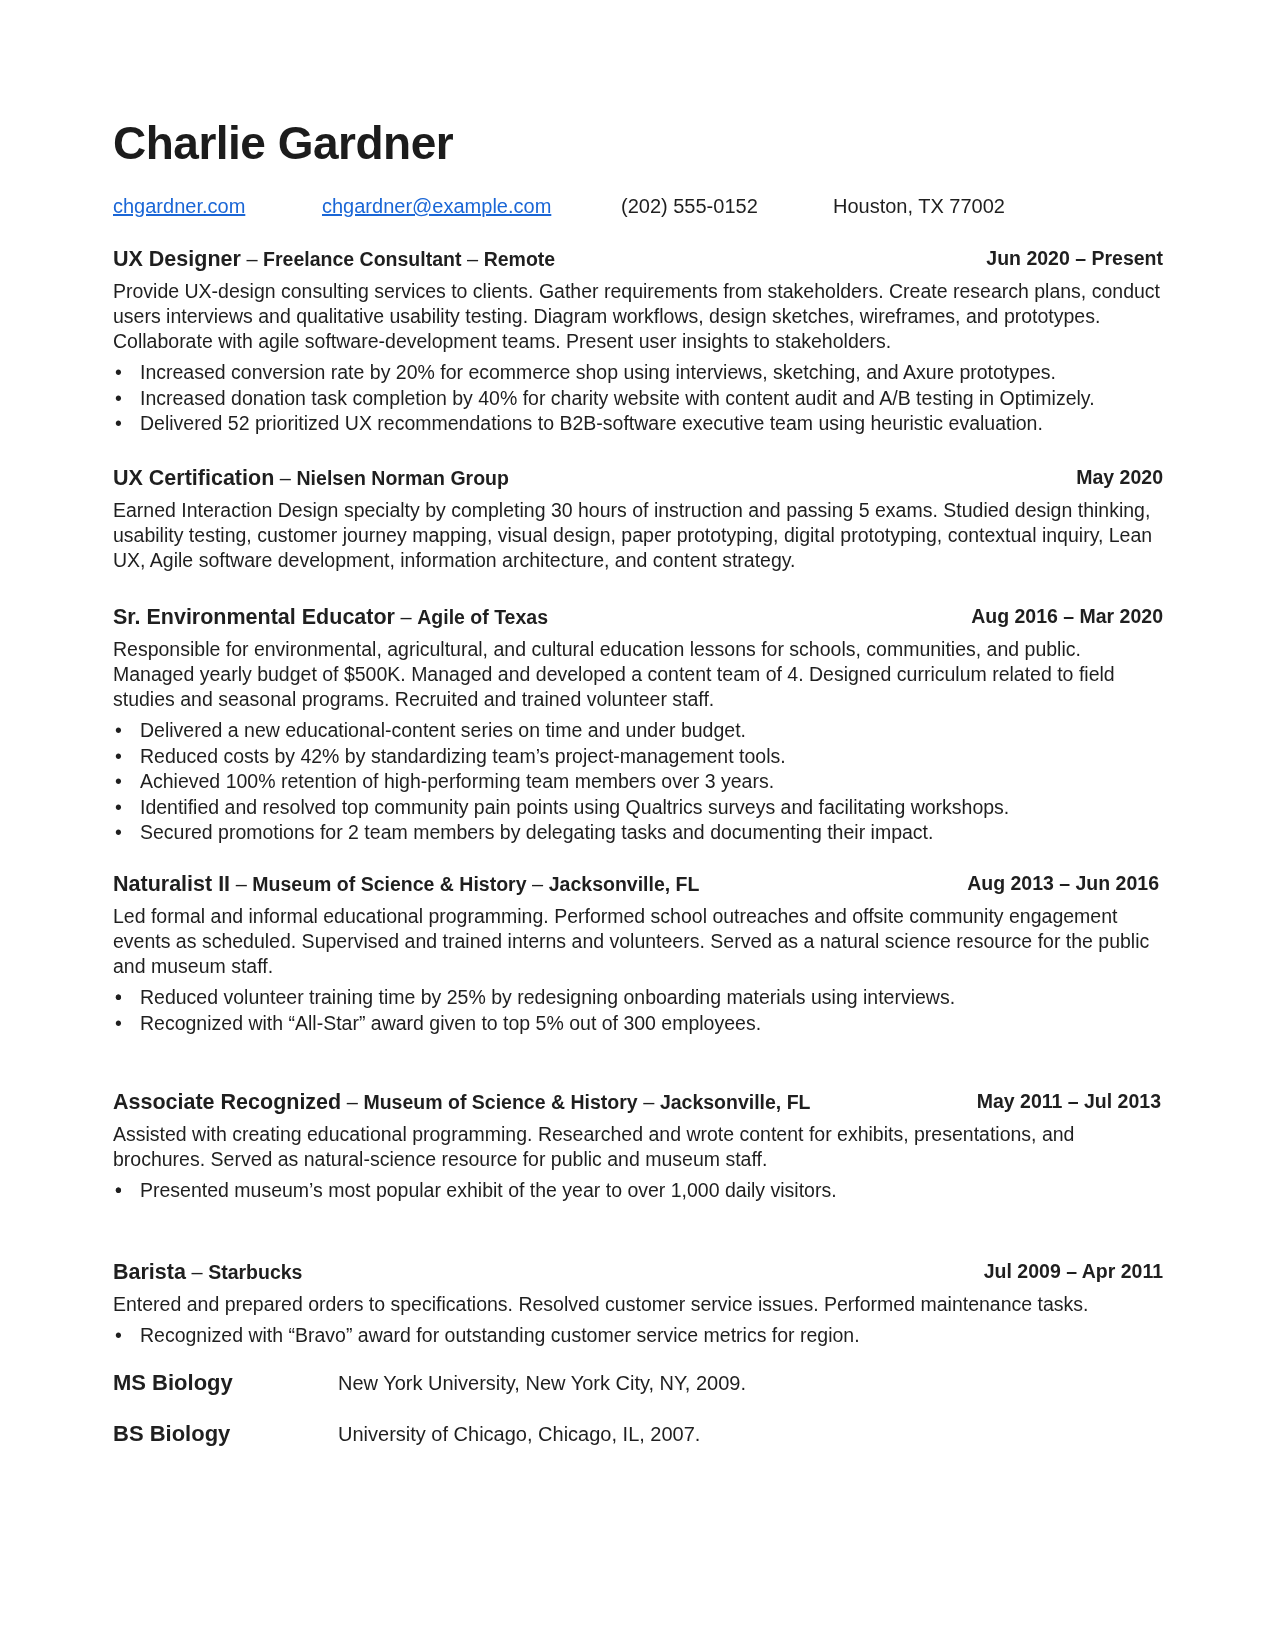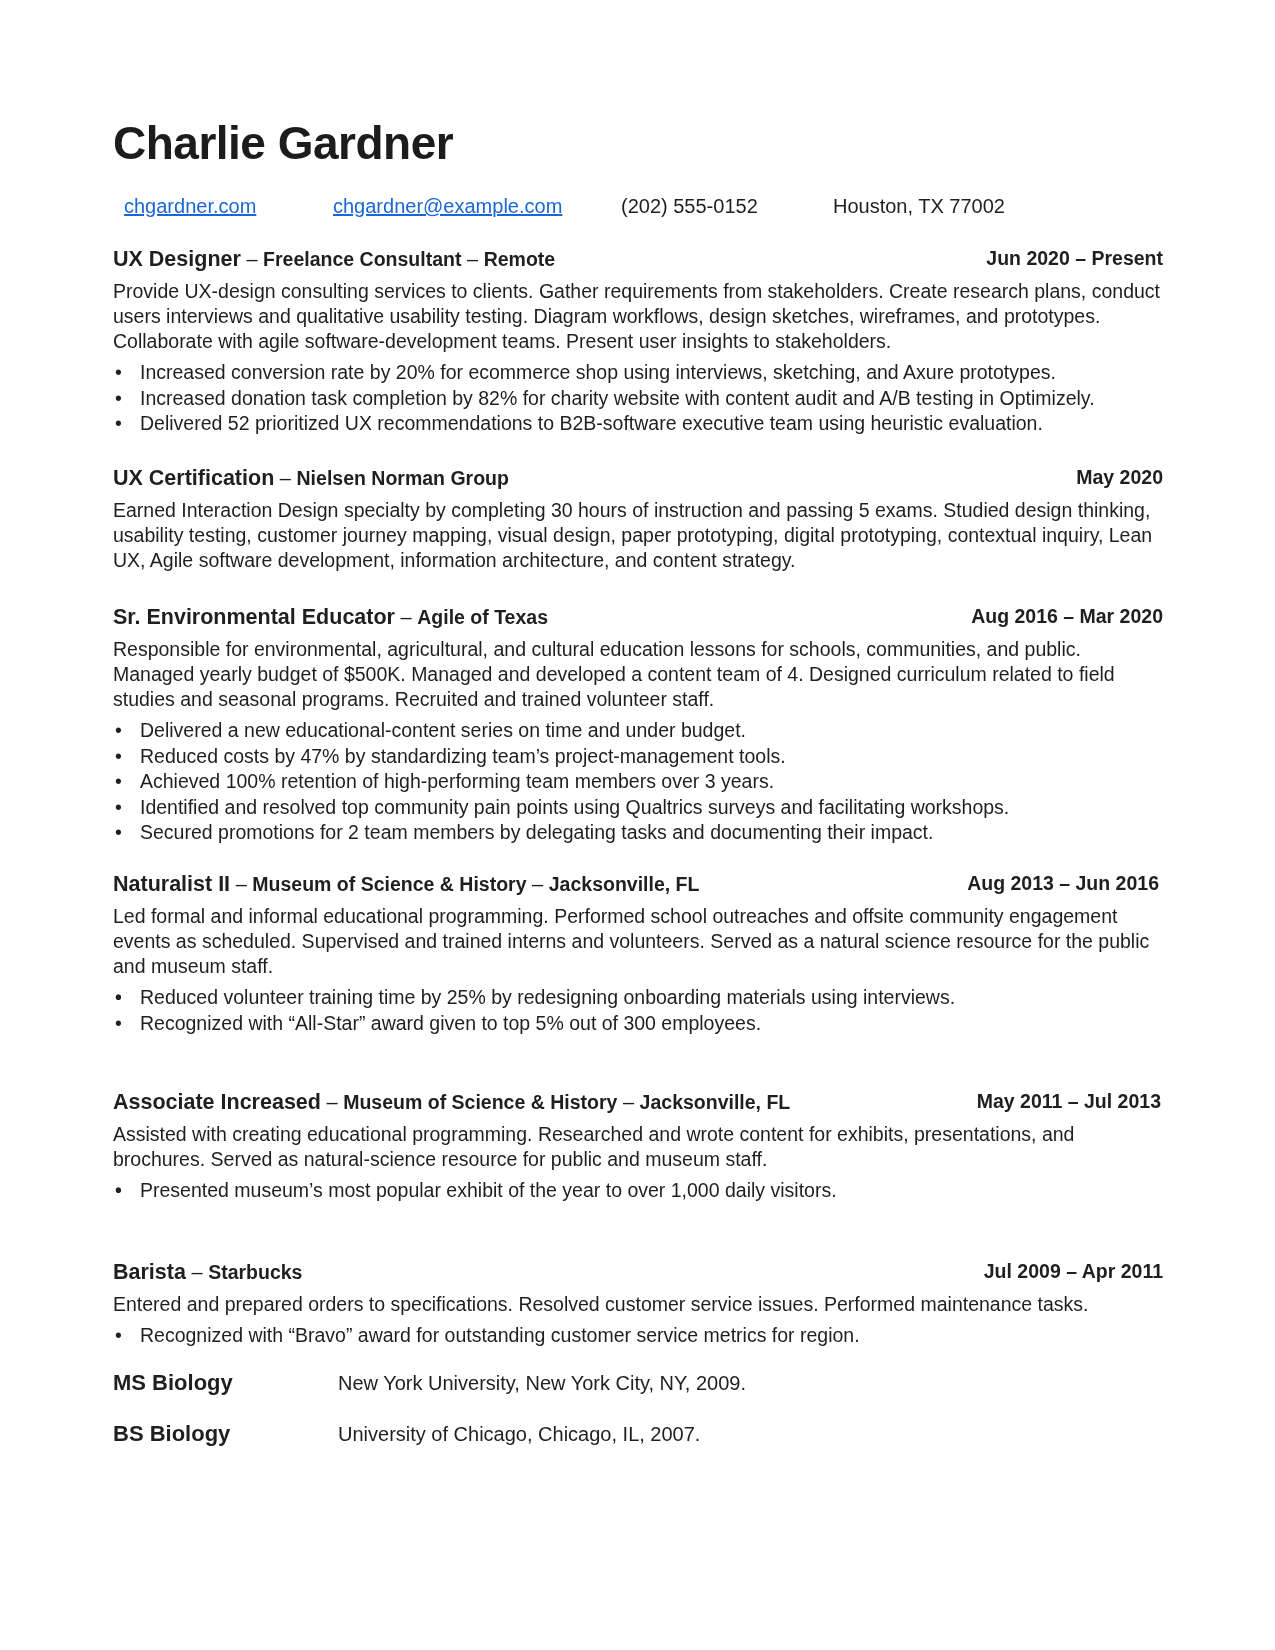--- a/index.html
+++ b/index.html
@@ -1,21 +1,21 @@
 <!DOCTYPE html>
 <html><head>
 <meta charset="utf-8">
 <style>
   html, body { margin: 0; padding: 0; background: #ffffff; }
   body { width: 1275px; height: 1650px; position: relative; font-family: "Liberation Sans", sans-serif; color: #1f1f1f; overflow: hidden; }
   .page { position: absolute; left: 113px; top: 0; width: 1050px; }
   .name { position: absolute; top: 116px; left: 0; font-size: 46px; font-weight: bold; letter-spacing: -0.5px; color: #1c1c1c; margin: 0; text-align: right; }
   .contact { position: absolute; top: 195px; left: 0; font-size: 20px; white-space: nowrap; }
   .contact span { position: absolute; top: 0; }
-  .contact a { color: #1a66d6; text-decoration: underline; margin-left: 11px; }
+  .contact a { color: #1a66d6; text-decoration: underline; }
   .job { position: absolute; left: 0; width: 1050px; }
   .job-head { position: relative; height: 28px; font-size: 20px; font-weight: bold; white-space: nowrap; }
   .job-head .title { font-size: 21.5px; }
   .job-head .sub { font-size: 19.5px; }
   .job-head .sep { font-weight: normal; }
   .job-head .dates { position: absolute; right: 0; top: 0; font-size: 19.5px; }
   .desc { font-size: 19.5px; line-height: 25px; margin: 4px 0 0 0; }
   ul.bullets { list-style: none; margin: 6px 0 0 0; padding: 0; }
   ul.bullets li { position: relative; padding-left: 27px; font-size: 19.5px; line-height: 25.5px; }
   ul.bullets li .dot { position: absolute; left: 2px; top: 0; }
@@ -40,21 +40,21 @@
       <span class="title">UX Designer</span>
       <span class="sep"> – </span>
       <span class="sub">Freelance Consultant</span>
       <span class="sep"> – </span>
       <span class="sub">Remote</span>
       <span class="dates">Jun 2020 – Present</span>
     </div>
     <p class="desc">Provide UX-design consulting services to clients. Gather requirements from stakeholders. Create research plans, conduct users interviews and qualitative usability testing. Diagram workflows, design sketches, wireframes, and prototypes. Collaborate with agile software-development teams. Present user insights to stakeholders.</p>
     <ul class="bullets">
       <li><span class="dot">•</span><span>Increased conversion rate by 20% for ecommerce shop using interviews, sketching, and Axure prototypes.</span></li>
-      <li><span class="dot">•</span><span>Increased donation task completion by 82% for charity website with content audit and A/B testing in Optimizely.</span></li>
+      <li><span class="dot">•</span><span>Increased donation task completion by 40% for charity website with content audit and A/B testing in Optimizely.</span></li>
       <li><span class="dot">•</span><span>Delivered 52 prioritized UX recommendations to B2B-software executive team using heuristic evaluation.</span></li>
     </ul>
   </section>
 
   <section class="job" style="top:466px">
     <div class="job-head">
       <span class="title">UX Certification</span>
       <span class="sep"> – </span>
       <span class="sub">Nielsen Norman Group</span>
       <span class="dates">May 2020</span>
@@ -65,21 +65,21 @@
   <section class="job" style="top:605px">
     <div class="job-head">
       <span class="title">Sr. Environmental Educator</span>
       <span class="sep"> – </span>
       <span class="sub">Agile of Texas</span>
       <span class="dates">Aug 2016 – Mar 2020</span>
     </div>
     <p class="desc">Responsible for environmental, agricultural, and cultural education lessons for schools, communities, and public. Managed yearly budget of $500K. Managed and developed a content team of 4. Designed curriculum related to field studies and seasonal programs. Recruited and trained volunteer staff.</p>
     <ul class="bullets">
       <li><span class="dot">•</span><span>Delivered a new educational-content series on time and under budget.</span></li>
-      <li><span class="dot">•</span><span>Reduced costs by 47% by standardizing team’s project-management tools.</span></li>
+      <li><span class="dot">•</span><span>Reduced costs by 42% by standardizing team’s project-management tools.</span></li>
       <li><span class="dot">•</span><span>Achieved 100% retention of high-performing team members over 3 years.</span></li>
       <li><span class="dot">•</span><span>Identified and resolved top community pain points using Qualtrics surveys and facilitating workshops.</span></li>
       <li><span class="dot">•</span><span>Secured promotions for 2 team members by delegating tasks and documenting their impact.</span></li>
     </ul>
   </section>
 
   <section class="job" style="top:872px">
     <div class="job-head">
       <span class="title">Naturalist II</span>
       <span class="sep"> – </span>
@@ -91,21 +91,21 @@
     <p class="desc">Led formal and informal educational programming. Performed school outreaches and offsite community engagement events as scheduled. Supervised and trained interns and volunteers. Served as a natural science resource for the public and museum staff.</p>
     <ul class="bullets">
       <li><span class="dot">•</span></li>
       <li><span class="dot">•</span><span>Reduced volunteer training time by 25% by redesigning onboarding materials using interviews.</span></li>
       <li><span class="dot">•</span><span>Recognized with “All-Star” award given to top 5% out of 300 employees.</span></li>
     </ul>
   </section>
 
   <section class="job" style="top:1090px">
     <div class="job-head">
-      <span class="title">Associate Increased</span>
+      <span class="title">Associate Recognized</span>
       <span class="sep"> – </span>
       <span class="sub">Museum of Science &amp; History</span>
       <span class="sep"> – </span>
       <span class="sub">Jacksonville, FL</span>
       <span class="dates" style="right:2px">May 2011 – Jul 2013</span>
     </div>
     <p class="desc">Assisted with creating educational programming. Researched and wrote content for exhibits, presentations, and brochures. Served as natural-science resource for public and museum staff.</p>
     <ul class="bullets">
       <li><span class="dot">•</span></li>
       <li><span class="dot">•</span><span>Presented museum’s most popular exhibit of the year to over 1,000 daily visitors.</span></li>

